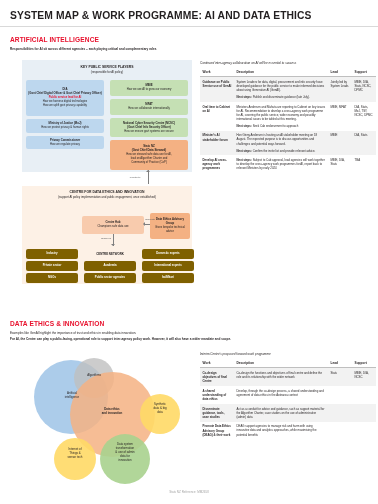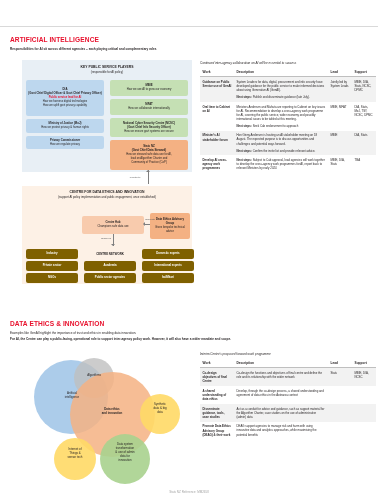--- a/index.html
+++ b/index.html
@@ -53,20 +53,21 @@
   .vlab{position:absolute;text-align:center;font-size:2.9px;line-height:1.35;color:#231f20;}
   .vlab.bold{font-weight:bold;}
 
   .footer{position:absolute;font-size:3px;color:#a6a6a6;text-align:center;width:378px;left:0;}
 </style>
 </head>
 <body>
 
 <div class="page">
 
+  <div class="title">SYSTEM MAP &amp; WORK PROGRAMME: AI AND DATA ETHICS</div>
   <div class="rule"></div>
 
   <div class="sect-head" style="left:10px;top:36px;">ARTIFICIAL INTELLIGENCE</div>
   <div class="sect-sub" style="left:10px;top:47px;width:250px;">Responsibilities for AI sit across different agencies – each playing critical and complementary roles</div>
 
   <div class="panel panel-blue" style="left:22px;top:60px;width:170px;height:112px;">
     <div class="panel-title" style="margin-top:5px;">KEY PUBLIC SERVICE PLAYERS</div>
     <div class="panel-sub">(responsible for AI policy)</div>
   </div>
 

